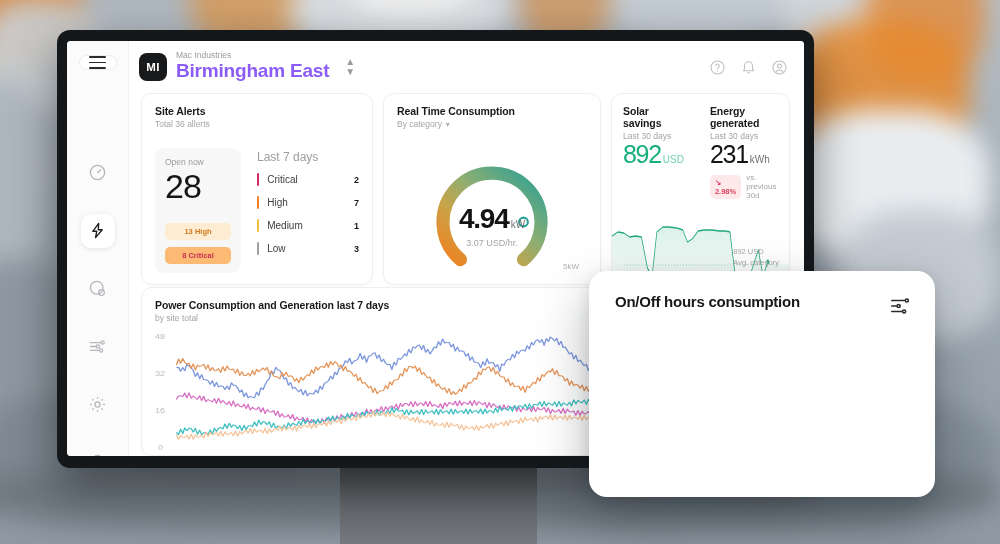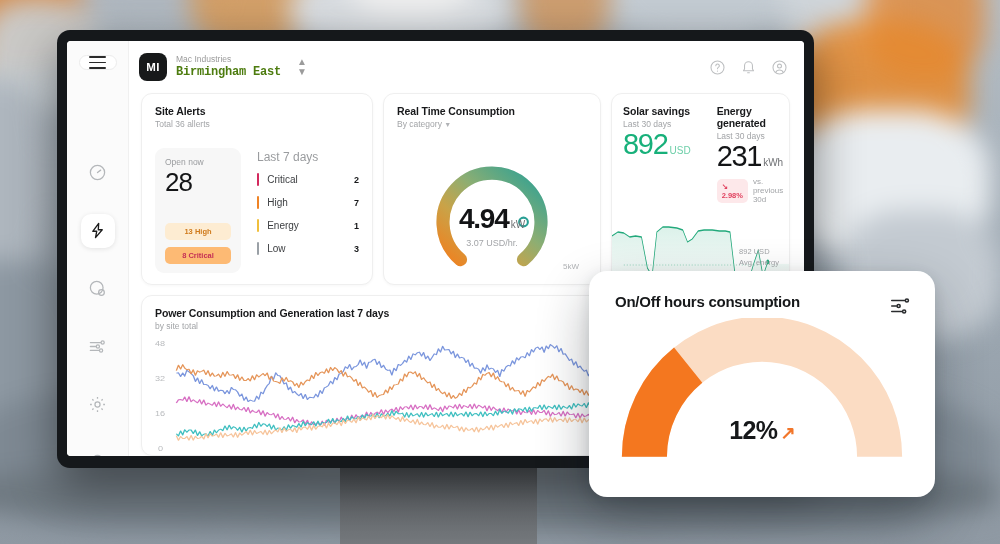--- a/index.html
+++ b/index.html
@@ -76,26 +76,26 @@
     display: flex; align-items: center;
     padding: 0 16px 0 10px;
   }
   .brand { display: flex; align-items: center; gap: 9px; }
   .logo {
     width: 28px; height: 28px; border-radius: 8px; background: #17191a;
     color:#fff; font-size: 11.5px; font-weight: 700; letter-spacing: .3px;
     display: flex; align-items: center; justify-content: center;
   }
   .brand-text .org { font-size: 8.5px; color: #9b9b9b; line-height: 1.15; }
-  .brand-text .site { font-size: 12px; font-weight: 700; color: #4d7c0f; line-height: 1.2; letter-spacing: -.2px; font-family: Liberation Mono, monospace; }
+  .brand-text .site { font-size: 19px; font-weight: 700; color: #8b5cf6; line-height: 1.2; letter-spacing: -.2px; }
   .updown { margin-left: 7px; color:#9b9b9b; font-size: 10px; line-height: 1; display:flex; flex-direction:column; cursor:pointer;}
   .topicons { margin-left: auto; display: flex; gap: 14px; align-items: center; color: #bdbfc1; }
   .topicons svg { width: 17px; height: 17px; display: block; cursor: pointer; }
 
-  .content { flex: 1; padding: 0 14px 0 12px; display: flex; flex-direction: column; gap: 10px; min-height: 0; }
+  .content { flex: 1; padding: 0 14px 0 12px; display: flex; flex-direction: column; gap: 2px; min-height: 0; }
   .row1 { display: flex; gap: 10px; height: 192px; flex: 0 0 192px; }
 
   .card {
     background: #fff;
     border: 1px solid #efefef;
     border-radius: 11px;
     box-shadow: 0 1px 3px rgba(0,0,0,.035);
     padding: 11px 13px;
     position: relative;
     overflow: hidden;
@@ -104,21 +104,21 @@
   .card-sub { font-size: 8.5px; color: #a2a4a7; margin-top: 2px; }
 
   
   .alerts { width: 232px; flex: 0 0 232px; display: flex; flex-direction: column; }
   .alerts-body { display: flex; margin-top: 19px; flex: 1; }
   .open-now {
     width: 86px; background: #f7f7f7; border-radius: 9px;
     padding: 9px 10px; display: flex; flex-direction: column;
   }
   .open-now .lbl { font-size: 8.5px; color: #9a9c9f; }
-  .open-now .big { font-size: 26px; font-weight: 400; color: #141517; line-height: 1.05; margin-top: 2px; letter-spacing: -1px;}
+  .open-now .big { font-size: 34px; font-weight: 400; color: #141517; line-height: 1.05; margin-top: 2px; letter-spacing: -1px;}
   .pill { font-size: 7.5px; font-weight: 700; border-radius: 5px; padding: 4px 7px; text-align: center; margin-top: 7px; }
   .pill.high { background: #fdecd2; color: #cf7a1b; }
   .pill.crit { background: #fdba74; color: #c52f55; }
   .sev { flex: 1; padding-left: 16px; padding-top: 2px; }
   .sev .lbl { font-size: 12px; color: #9a9c9f; margin-bottom: 9px; }
   .sevrow { display: flex; align-items: center; gap: 8px; margin-bottom: 10px; }
   .sevrow .bar { width: 2.2px; height: 13px; border-radius: 2px; }
   .sevrow .nm { font-size: 10px; color: #3c3e41; flex: 1; }
   .sevrow .ct { font-size: 9px; color: #17181a; font-weight: 700; }
 
@@ -130,21 +130,21 @@
   }
   .gauge-val { font-size: 28px; font-weight: 700; color: #131416; letter-spacing: -1.2px; }
   .gauge-unit { font-size: 10px; color: #6f7174; font-weight: 400; margin-left: 2px; }
   .gauge-sub { font-size: 9px; color: #a3a5a8; margin-top: 3px; }
   .gauge-max { position: absolute; right: 8px; bottom: 0; font-size: 8px; color: #b0b2b5; }
   .chev { font-size: 7px; color: #b1b3b6; }
 
   
   .solar { flex: 1; min-width: 0; padding-left: 11px; }
   .solar-head { display: flex; gap: 26px; }
-  .metric .mval { font-size: 29px; font-weight: 400; letter-spacing: -1.3px; line-height: 1.05; margin-top: 7px; }
+  .metric .mval { font-size: 25px; font-weight: 400; letter-spacing: -1.3px; line-height: 1.05; margin-top: 7px; }
   .metric .munit { font-size: 10px; font-weight: 400; margin-left: 2px; }
   .metric.green .mval { color: #17b07a; }
   .metric.green .munit { color: #6ecfa9; }
   .metric.dark .mval { color: #131416; }
   .metric.dark .munit { color: #6f7174; }
   .delta { display: flex; align-items: center; gap: 5px; margin-top: 6px; }
   .badge { font-size: 7.5px; font-weight: 700; border-radius: 5px; padding: 3px 5px; }
   .badge.down { background: #fde8ea; color: #e0415e; }
   .badge.up { background: #e2f7ee; color: #14a877; }
   .delta .dtxt { font-size: 8px; color: #a2a4a7; }
@@ -333,21 +333,21 @@
                   <span class="nm">Critical</span>
                   <span class="ct">2</span>
                 </div>
                 <div class="sevrow">
                   <span class="bar" style="background:#ef8325"></span>
                   <span class="nm">High</span>
                   <span class="ct">7</span>
                 </div>
                 <div class="sevrow">
                   <span class="bar" style="background:#f0bf3c"></span>
-                  <span class="nm">Energy</span>
+                  <span class="nm">Medium</span>
                   <span class="ct">1</span>
                 </div>
                 <div class="sevrow">
                   <span class="bar" style="background:#9aa0a6"></span>
                   <span class="nm">Low</span>
                   <span class="ct">3</span>
                 </div>
               </div>
             </div>
           </div>
@@ -411,21 +411,21 @@
                     <stop offset="100%" stop-color="#22a97b" stop-opacity=".02"></stop>
                   </linearGradient>
                 </defs>
                 <path d="M0,26 L10,22 L20,23 L30,27 L40,26 L50,27 L60,58 L68,66 L76,22 L86,17 L96,17 L110,18 L120,20 L128,32 L136,29 L146,21 L156,20 L170,20 L182,21 L192,21 L200,22 L208,62 L216,69 L224,71 L232,70 L240,54 L248,40 L256,66 L264,52 L270,54 L300,54 L300,74 L0,74 Z" fill="url(#sg)"></path>
                 <path d="M0,26 L10,22 L20,23 L30,27 L40,26 L50,27 L60,58 L68,66 L76,22 L86,17 L96,17 L110,18 L120,20 L128,32 L136,29 L146,21 L156,20 L170,20 L182,21 L192,21 L200,22 L208,62 L216,69 L224,71 L232,70 L240,54 L248,40 L256,66 L264,52" fill="none" stroke="#22a97b" stroke-width="1.3" stroke-linejoin="round"></path>
                 <line x1="20" y1="55" x2="250" y2="55" stroke="#8fd3ba" stroke-width="1" stroke-dasharray="2 3"></line>
                 <circle cx="264" cy="52" r="2.4" fill="#22a97b"></circle>
               </svg>
               <div class="spark-note">
                 <div>892 USD</div>
-                <div>Avg. energy</div>
+                <div>Avg. category</div>
               </div>
             </div>
           </div>
         </div>
 
         <div class="row2">
           <div class="card bigcard">
             <div class="chartcol">
               <div class="card-title">Power Consumption and Generation last 7 days</div>
               <div class="card-sub">by site total</div>
@@ -476,22 +476,13 @@
 <div id="floating">
   <div class="ftitle">On/Off hours consumption</div>
   <div class="ficon">
     <svg viewBox="0 0 24 24" fill="none" stroke="#2a2c2e" stroke-width="1.7" stroke-linecap="round">
       <path d="M3 6h14M3 12h5M3 18h11"></path>
       <circle cx="19.5" cy="6" r="1.7"></circle>
         <circle cx="10.5" cy="12" r="1.7"></circle>
         <circle cx="16.5" cy="18" r="1.7"></circle>
     </svg>
   </div>
-  <div class="fgauge">
-    <svg viewBox="0 0 300 150" style="width:100%;height:100%">
-      <path d="M 30 140 A 120 120 0 0 1 270 140" fill="none" stroke="#fbdcc3" stroke-width="46" stroke-linecap="butt"></path>
-      <path d="M 30 140 A 120 120 0 0 1 270 140" fill="none" stroke="#f4771f" stroke-width="46" stroke-linecap="butt" stroke-dasharray="107 600"></path>
-    </svg>
-    <div class="fval">
-      <span>12%</span><span class="arrow">↗</span>
-    </div>
-  </div>
 </div>
 
 </body></html>

